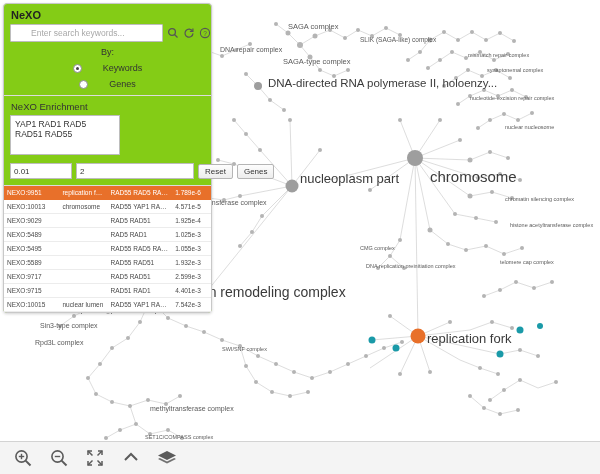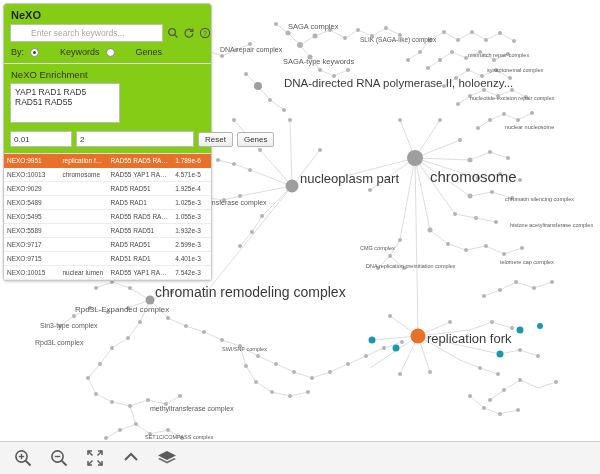--- a/index.html
+++ b/index.html
@@ -84,20 +84,21 @@
   }
   .icon-btn svg { display: block; }
 
   .radio-row {
     display: flex;
     align-items: center;
     padding: 0 7px 6px 7px;
     font-size: 9px;
     gap: 6px;
     color: #333;
+    flex-direction: column;
   }
   .radio-item {
     display: flex;
     align-items: center;
     gap: 21px;
     cursor: pointer;
   }
   .radio {
     width: 9px; height: 9px;
     border-radius: 50%;
@@ -459,23 +460,23 @@
         <circle cx="520" cy="330" r="3.5" fill="#1a9aa8"></circle>
         <circle cx="540" cy="326" r="3" fill="#1a9aa8"></circle>
       </g>
     </svg>
 
     
     <div class="net-label" style="left:288px;top:22px;font-size:7.5px;">SAGA complex</div>
     <div class="net-label" style="left:360px;top:36px;font-size:6.5px;">SLIK (SAGA-like) complex</div>
     <div class="net-label" style="left:220px;top:46px;font-size:7px;">DNA repair complex</div>
     <div class="net-label" style="left:468px;top:52px;font-size:5.5px;">mismatch repair complex</div>
-    <div class="net-label" style="left:283px;top:57px;font-size:7.5px;">SAGA-type keywords</div>
+    <div class="net-label" style="left:283px;top:57px;font-size:7.5px;">SAGA-type complex</div>
     <div class="net-label" style="left:487px;top:67px;font-size:5.5px;">synaptonemal complex</div>
-    <div class="net-label big" style="left:268px;top:77px;font-size:11.5px;margin-left:16px;">DNA-directed RNA polymerase II, holoenzy...</div>
+    <div class="net-label big" style="left:268px;top:77px;font-size:11.5px;">DNA-directed RNA polymerase II, holoenzy...</div>
     <div class="net-label" style="left:470px;top:95px;font-size:5.5px;">nucleotide-excision repair complex</div>
     <div class="net-label" style="left:505px;top:124px;font-size:5.5px;">nuclear nucleosome</div>
     <div class="net-label big" style="left:300px;top:171px;font-size:13px;">nucleoplasm part</div>
     <div class="net-label big" style="left:430px;top:168px;font-size:15px;">chromosome</div>
     <div class="net-label" style="left:505px;top:196px;font-size:5.5px;">chromatin silencing complex</div>
     <div class="net-label" style="left:125px;top:199px;font-size:7px;">NuA4/HDA histone acetyltransferase complex</div>
     <div class="net-label" style="left:510px;top:222px;font-size:5.5px;">histone acetyltransferase complex</div>
     <div class="net-label" style="left:360px;top:245px;font-size:5.5px;">CMG complex</div>
     <div class="net-label" style="left:125px;top:242px;font-size:11px;color:#c9c9c9;">nuclear chromatin</div>
     <div class="net-label" style="left:366px;top:263px;font-size:5.5px;">DNA replication preinitiation complex</div>

